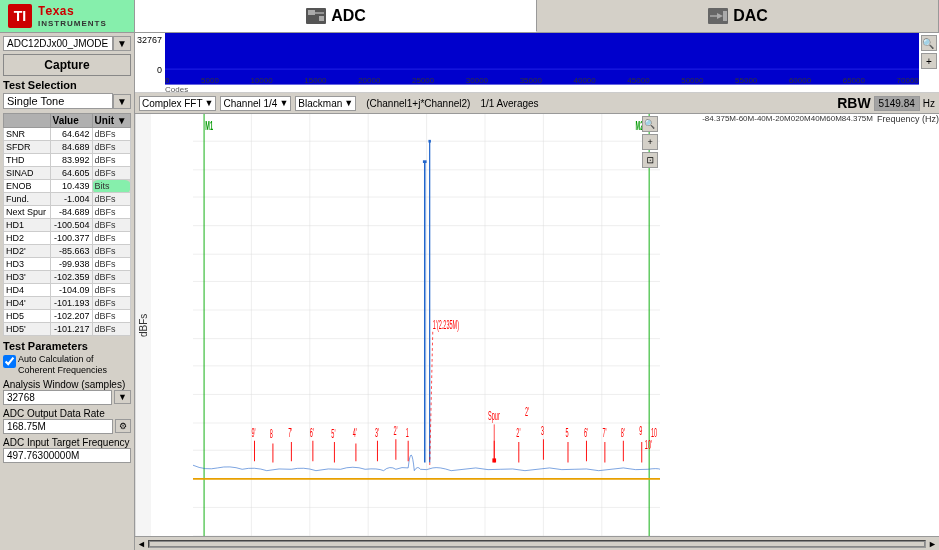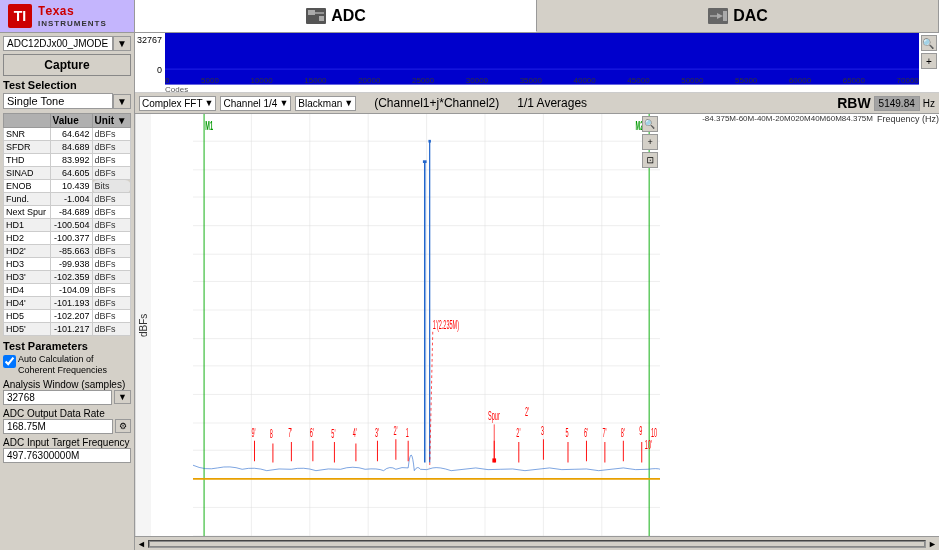--- a/index.html
+++ b/index.html
@@ -1,20 +1,20 @@
 <!DOCTYPE html>
 <html><head>
   <meta charset="utf-8">
   <style>
     * { margin: 0; padding: 0; box-sizing: border-box; }
     body { width: 939px; height: 550px; overflow: hidden; font-family: Arial, sans-serif; font-size: 11px; background: #d4d0c8; }
 
     
     #header { display: flex; height: 33px; background: #d4d0c8; border-bottom: 1px solid #999; }
-    #ti-logo { width: 135px; background: #c4b5fd; display: flex; align-items: center; padding: 4px 6px; border-right: 1px solid #999; }
+    #ti-logo { width: 135px; background: #86efac; display: flex; align-items: center; padding: 4px 6px; border-right: 1px solid #999; }
 
     
     #main { display: flex; height: 517px; }
 
     
     #left-panel { width: 135px; background: #d4d0c8; border-right: 1px solid #999; display: flex; flex-direction: column; padding: 3px; }
     #device-selector { display: flex; align-items: center; margin-bottom: 3px; }
     #device-name { background: white; border: 1px solid #999; padding: 1px 3px; font-size: 11px; flex: 1; }
     #device-arrow { background: #d4d0c8; border: 1px solid #999; padding: 1px 3px; cursor: pointer; font-size: 10px; }
     #capture-btn { background: #d4d0c8; border: 1px solid #888; text-align: center; padding: 3px; margin-bottom: 3px; cursor: pointer; font-size: 12px; font-weight: bold; }
@@ -41,21 +41,21 @@
     .param-arrow { background: #d4d0c8; border: 1px solid #999; padding: 1px 3px; cursor: pointer; font-size: 9px; }
     .checkbox-row { display: flex; align-items: flex-start; gap: 2px; margin-bottom: 2px; }
 
     
     #chart-area { flex: 1; display: flex; flex-direction: column; background: white; }
 
     
     #chart-top { display: flex; align-items: center; padding: 2px 4px; background: #d4d0c8; border-bottom: 1px solid #999; gap: 4px; flex-wrap: wrap; }
     .ctrl-select { background: white; border: 1px solid #999; padding: 1px 2px; font-size: 10px; display: flex; align-items: center; gap: 2px; cursor: pointer; }
     .ctrl-select-arrow { font-size: 9px; }
-    .chart-info { font-size: 12px; margin-left: 14px; }
+    .chart-info { font-size: 10px; margin-left: 6px; }
     .rbw-label { font-size: 14px; font-weight: bold; }
     .rbw-val { background: #a3a3a3; border: 1px solid #999; padding: 1px 4px; font-size: 10px; }
     .rbw-unit { font-size: 10px; }
 
     
     #fft-container { flex: 1; position: relative; display: flex; }
     #y-axis-label { writing-mode: vertical-rl; transform: rotate(180deg); font-size: 10px; text-align: center; padding: 4px 2px; color: #333; background: #f5f5f5; border-right: 1px solid #ddd; }
     #chart-inner { flex: 1; position: relative; overflow: hidden; }
     #fft-svg { width: 100%; height: 100%; }
 
@@ -145,21 +145,21 @@
       <td class="metric-unit" style="background:white;font-size:9px;">dBFs</td>
     </tr>
           <tr>
       <td class="metric-name" style="background:#f0f0f0;font-size:9px;">SINAD</td>
       <td class="metric-val" style="background:#f0f0f0;font-size:9px;">64.605</td>
       <td class="metric-unit" style="background:#f0f0f0;font-size:9px;">dBFs</td>
     </tr>
           <tr>
       <td class="metric-name" style="background:white;font-size:9px;">ENOB</td>
       <td class="metric-val" style="background:white;font-size:9px;">10.439</td>
-      <td class="metric-unit" style="background:#e5e5e5;font-size:9px;border-radius:6px;">Bits</td>
+      <td class="metric-unit" style="background:#86efac;font-size:9px;border-radius:6px;">Bits</td>
     </tr>
           <tr>
       <td class="metric-name" style="background:#f0f0f0;font-size:9px;">Fund.</td>
       <td class="metric-val" style="background:#f0f0f0;font-size:9px;">-1.004</td>
       <td class="metric-unit" style="background:#f0f0f0;font-size:9px;">dBFs</td>
     </tr>
           <tr>
       <td class="metric-name" style="background:white;font-size:9px;">Next Spur</td>
       <td class="metric-val" style="background:white;font-size:9px;">-84.689</td>
       <td class="metric-unit" style="background:white;font-size:9px;">dBFs</td>

